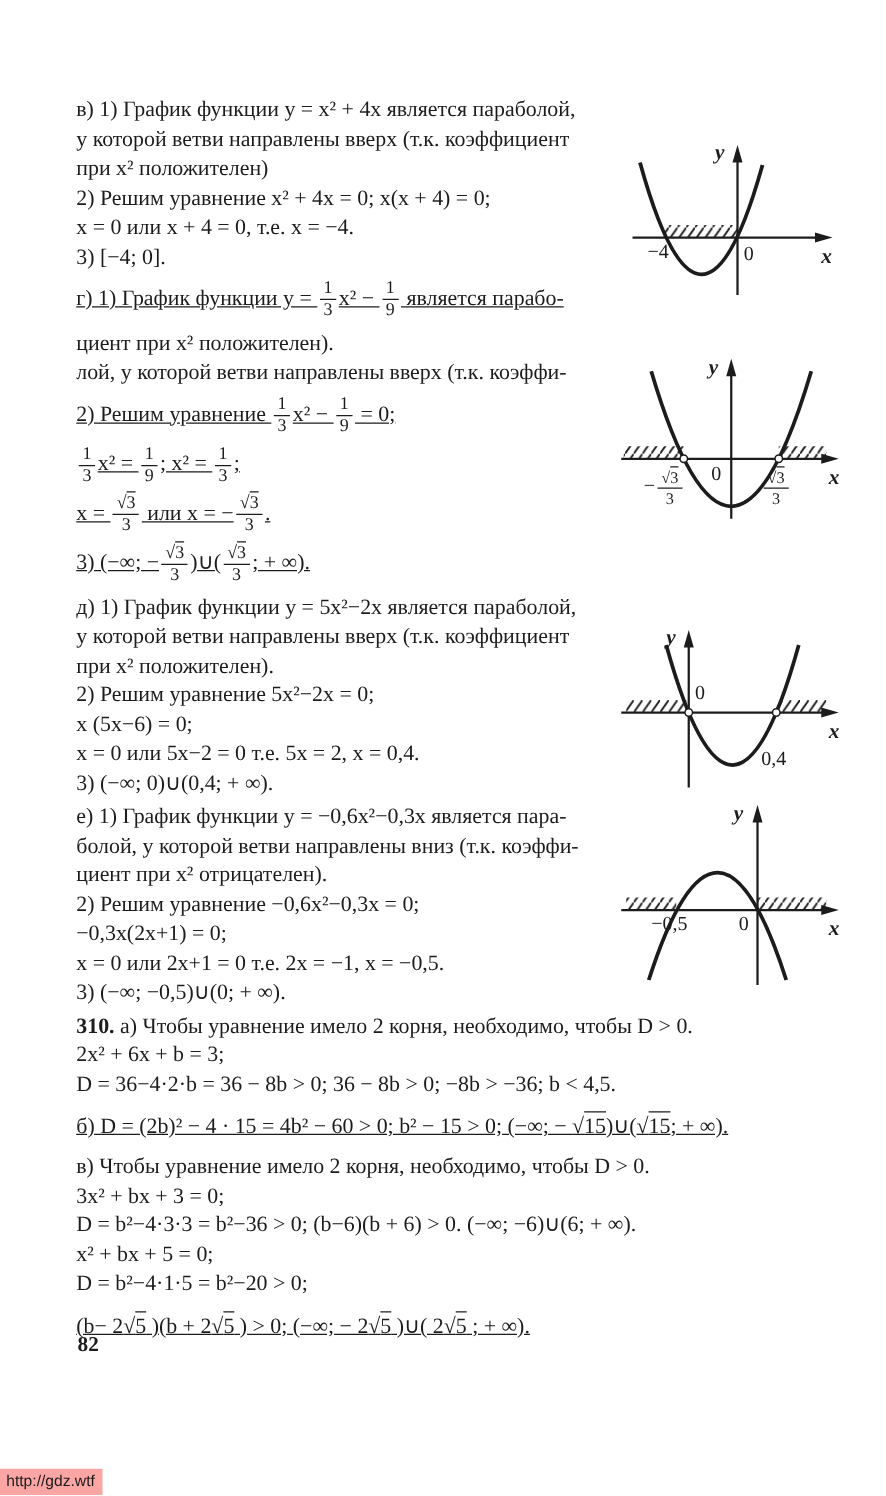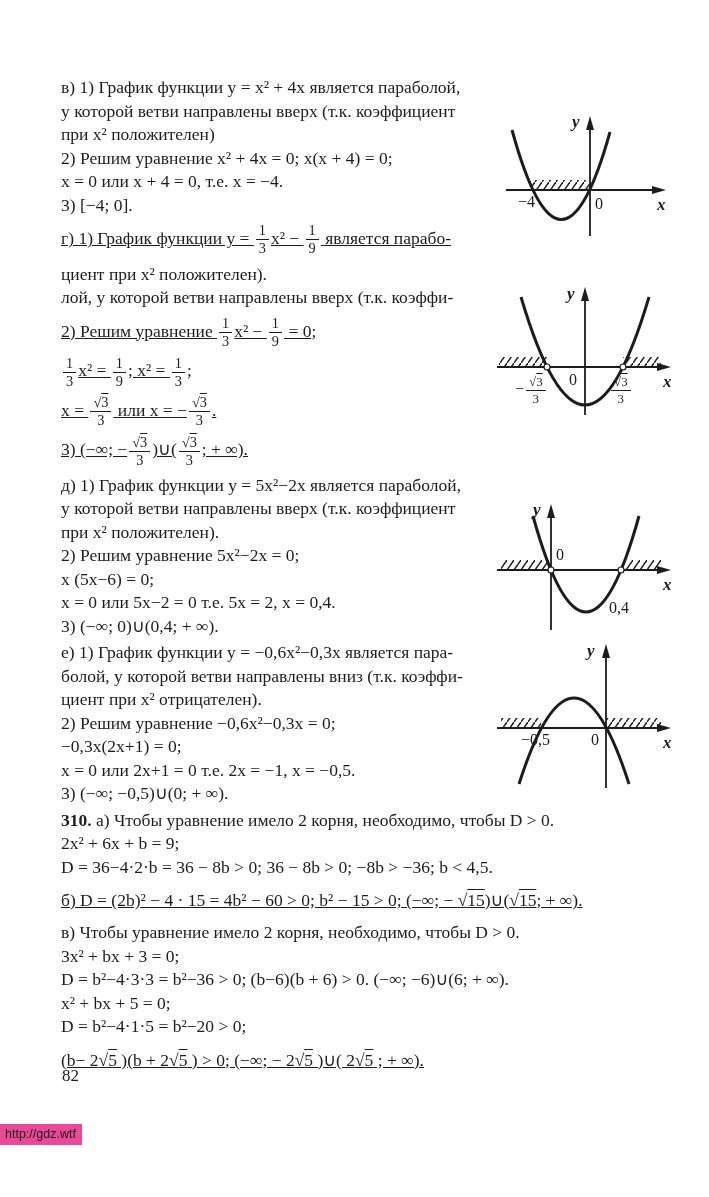--- a/index.html
+++ b/index.html
@@ -19,24 +19,24 @@
   
   .rad{white-space:nowrap;}
   .rad .rv{text-decoration:overline;}
   b{font-weight:bold;margin-top:24px;}
   
   .graph{position:absolute;}
   .graph svg{display:block;}
   .glabel{position:absolute;font-size:16px;line-height:1;font-family:"Liberation Serif",serif;}
   .glabel .fr{font-size:13px;}
   .axis-var{font-style:italic;font-size:17px;font-weight:bold;}
-  .pageno{position:absolute;left:62px;top:1066px;font-size:17px;font-weight:normal;}
+  .pageno{position:absolute;left:62px;top:1066px;font-size:17px;font-weight:bold;}
   .watermark{
-    position:absolute;left:0;top:1124px;
-    background:#ec4899;color:#1a1a1a;
+    position:absolute;left:0;top:1175px;
+    background:#fca5a5;color:#1a1a1a;
     font-family:"Liberation Sans", sans-serif;font-size:12.5px;
     padding:3px 6px 4px 5px;white-space:nowrap;
   }
 </style>
 </head>
 <body>
 
 <div class="content">
 
   <div class="block">
@@ -73,21 +73,21 @@
     <div class="ln">болой, у которой ветви направлены вниз (т.к. коэффи-</div>
     <div class="ln">циент при x² отрицателен).</div>
     <div class="ln">2) Решим уравнение −0,6x²−0,3x = 0;</div>
     <div class="ln">−0,3x(2x+1) = 0;</div>
     <div class="ln">x = 0 или 2x+1 = 0 т.е. 2x = −1, x = −0,5.</div>
     <div class="ln">3) (−∞; −0,5)∪(0; + ∞).</div>
   </div>
 
   <div class="block">
     <div class="ln"><b>310.</b> а) Чтобы уравнение имело 2 корня, необходимо, чтобы D &gt; 0.</div>
-    <div class="ln">2x² + 6x + b = 9;</div>
+    <div class="ln">2x² + 6x + b = 3;</div>
     <div class="ln">D = 36−4·2·b = 36 − 8b &gt; 0; 36 − 8b &gt; 0; −8b &gt; −36; b &lt; 4,5.</div>
     <div class="ln tall">б) D = (2b)² − 4 · 15 = 4b² − 60 &gt; 0; b² − 15 &gt; 0; (−∞; − <span class="rad">√<span class="rv">15</span></span>)∪(<span class="rad">√<span class="rv">15</span></span>; + ∞).</div>
     <div class="ln">в) Чтобы уравнение имело 2 корня, необходимо, чтобы D &gt; 0.</div>
     <div class="ln">3x² + bx + 3 = 0;</div>
     <div class="ln">D = b²−4·3·3 = b²−36 &gt; 0; (b−6)(b + 6) &gt; 0. (−∞; −6)∪(6; + ∞).</div>
     <div class="ln">x² + bx + 5 = 0;</div>
     <div class="ln">D = b²−4·1·5 = b²−20 &gt; 0;</div>
     <div class="ln tall">(b− 2<span class="rad">√<span class="rv">5</span></span> )(b + 2<span class="rad">√<span class="rv">5</span></span> ) &gt; 0; (−∞; − 2<span class="rad">√<span class="rv">5</span></span> )∪( 2<span class="rad">√<span class="rv">5</span></span> ; + ∞).</div>
   </div>
 

